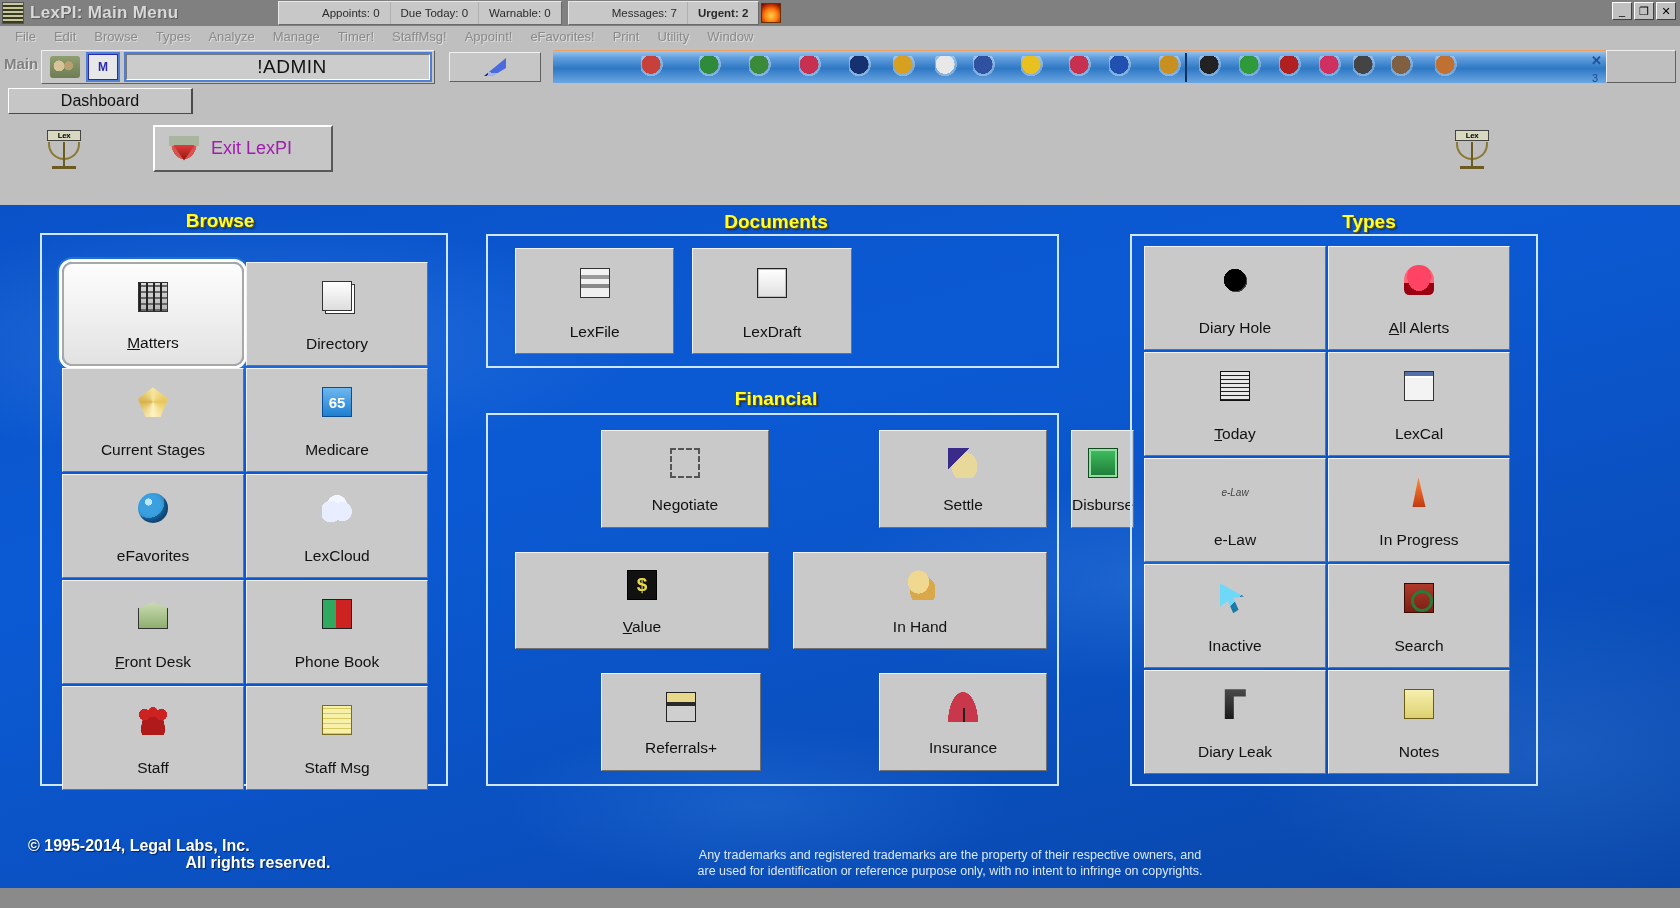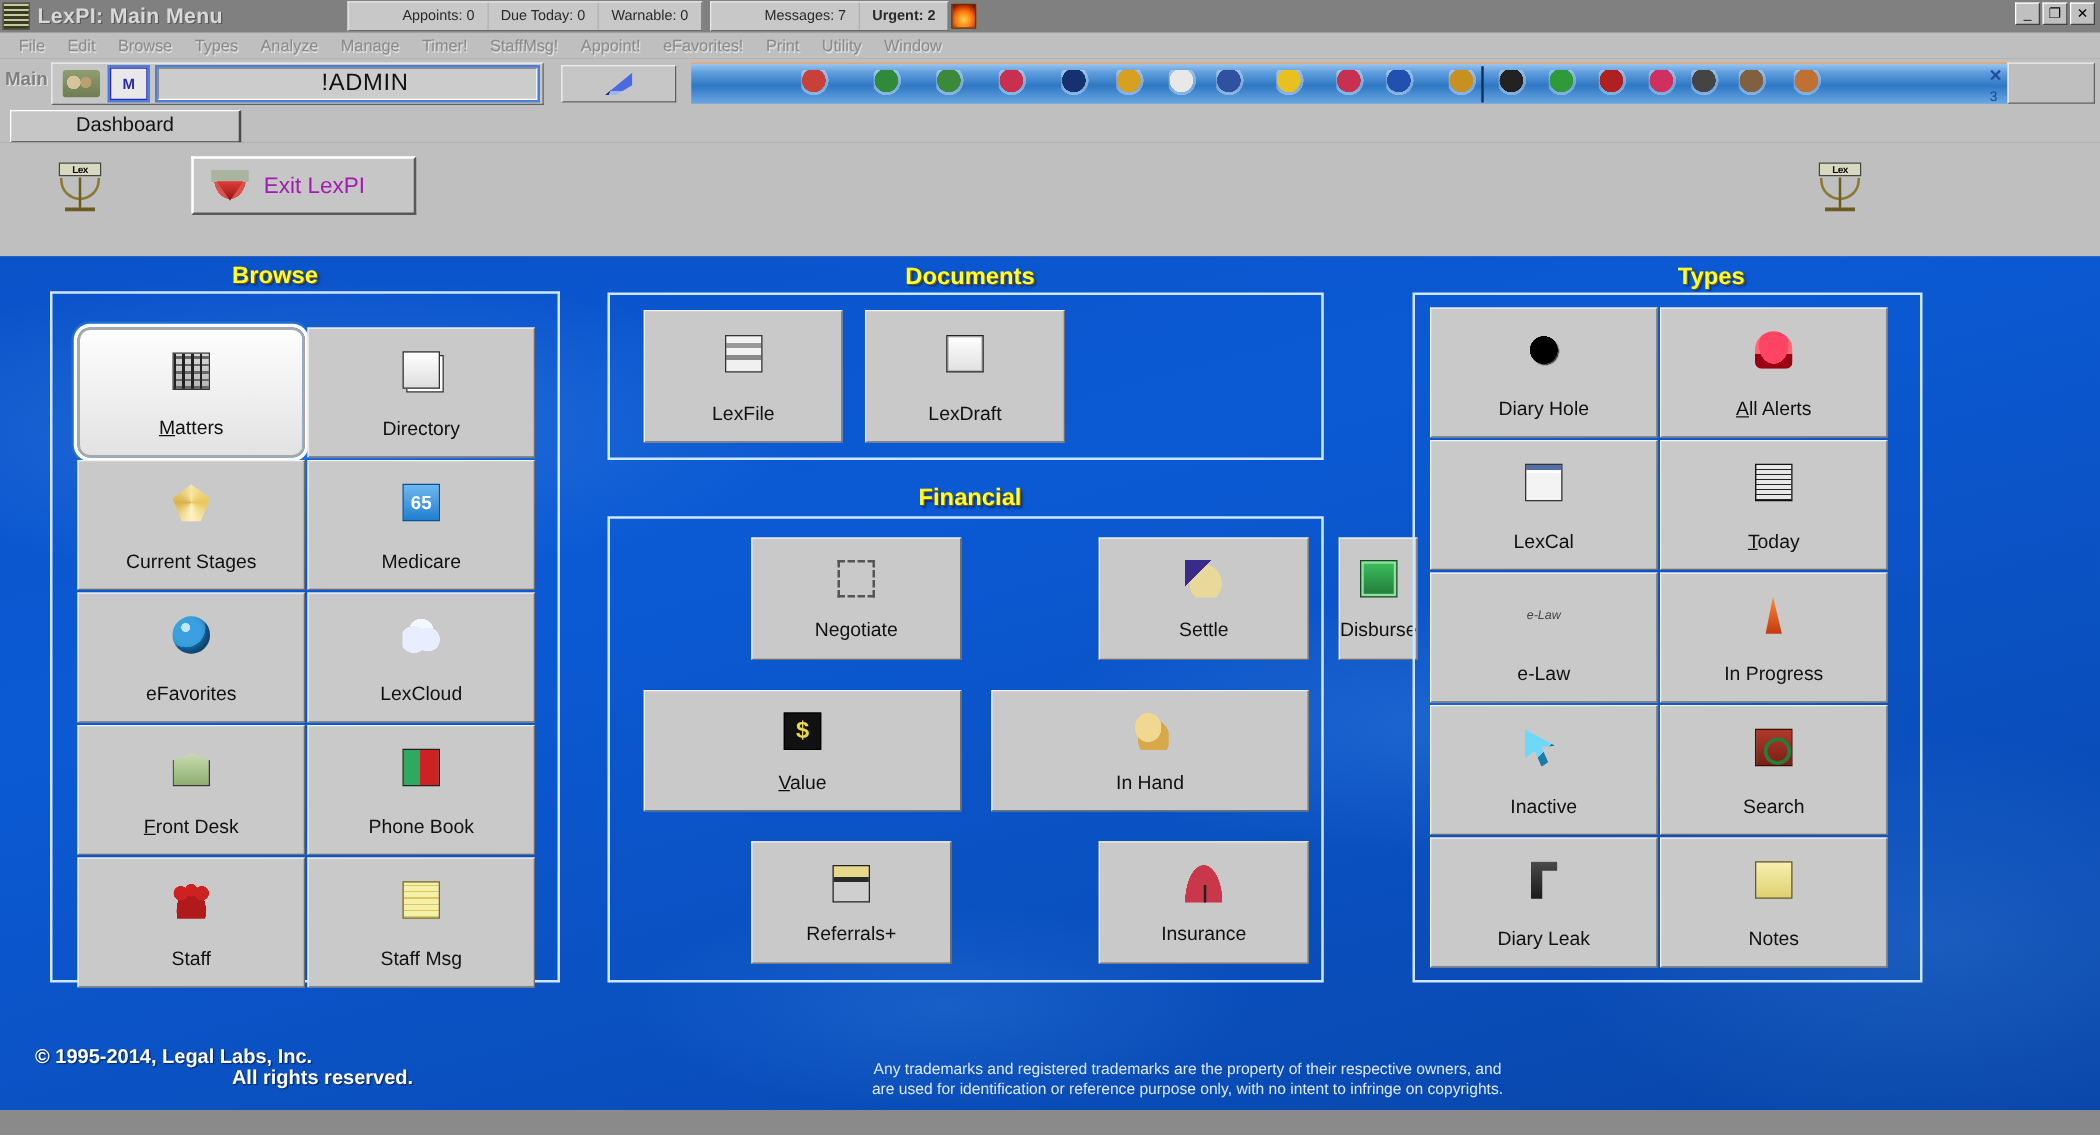--- a/index.html
+++ b/index.html
@@ -586,26 +586,26 @@
   <div class="btngrid" id="grid-check" style="left:1144px; top:246px; width:366px; height:528px; grid-template-columns:1fr 1fr; grid-template-rows:repeat(5,1fr);">
       <div class="mbtn">
         <div class="mico i-diaryhole"></div>
         <div class="mlbl">Diary Hole</div>
       </div>
       <div class="mbtn">
         <div class="mico i-alert"></div>
         <div class="mlbl"><u>A</u>ll Alerts</div>
       </div>
       <div class="mbtn">
+        <div class="mico i-today"></div>
+        <div class="mlbl"><u>T</u>oday</div>
+      </div>
+      <div class="mbtn">
         <div class="mico i-lexcal"></div>
         <div class="mlbl">LexCal</div>
-      </div>
-      <div class="mbtn">
-        <div class="mico i-today"></div>
-        <div class="mlbl"><u>T</u>oday</div>
       </div>
       <div class="mbtn">
         <div class="mico i-elaw">e-Law</div>
         <div class="mlbl">e-Law</div>
       </div>
       <div class="mbtn">
         <div class="mico i-cone"></div>
         <div class="mlbl">In Progress</div>
       </div>
       <div class="mbtn">

